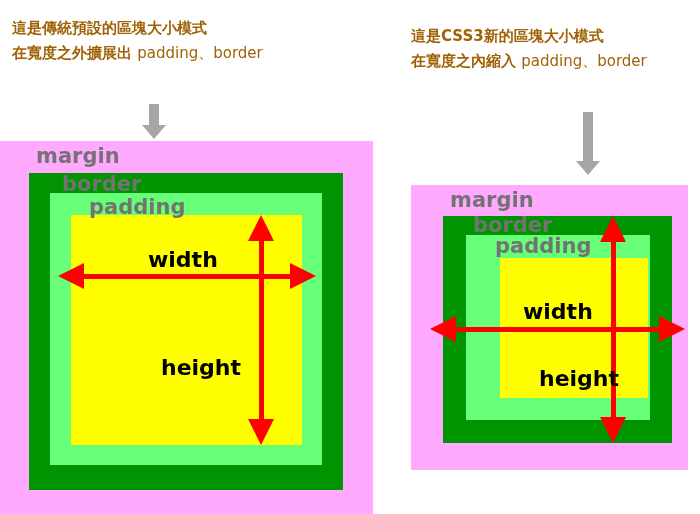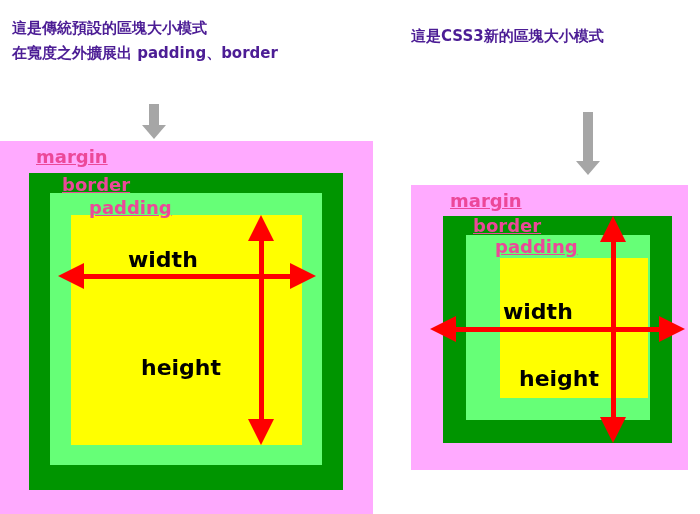--- a/index.html
+++ b/index.html
@@ -10,33 +10,33 @@
     overflow:hidden;
     position:relative;
   }
   .stage{position:absolute;left:0;top:0;width:700px;height:514px;}
 
   
   .caption{position:absolute;}
   .cap-line{
     font-size:15px;
     line-height:25px;
-    color:#4c1d95;
+    color:#a16207;
     white-space:nowrap;
     font-weight:bold;
   }
   .cap-line.plain{font-weight:bold;}
   .cap-line.code{
     color:#ee0000;
     font-weight:bold;
     font-size:16px;
     letter-spacing:0px;
   }
   .cap-line.mixed{font-weight:bold;}
-  .cap-line .light{font-weight:bold;}
+  .cap-line .light{font-weight:normal;}
 
   
   .down-arrow{position:absolute;}
   .down-arrow .shaft{
     position:absolute;left:7px;top:0;width:10px;height:22px;background:#a6a6a6;
   }
   .down-arrow .head{
     position:absolute;left:0;top:21px;width:0;height:0;
     border-left:12px solid transparent;
     border-right:12px solid transparent;
@@ -46,34 +46,34 @@
   
   .boxfig{position:absolute;}
   .layer{position:absolute;}
   .margin-layer{background:#ffaaff;}
   .border-layer{background:#009500;}
   .padding-layer{background:#66ff77;}
   .content-layer{background:#ffff00;}
 
   .lbl{
     position:absolute;
-    font-size:18px;
+    font-size:21px;
     font-weight:bold;
-    color:#ec4899;
+    color:#737373;
     white-space:nowrap;
     line-height:17px;
-    text-decoration:underline;
   }
   .lbl-wh{
     position:absolute;
     font-size:22px;
     font-weight:bold;
     color:#000000;
     white-space:nowrap;
     line-height:22px;
+    margin-left:20px;
   }
 
   
   .arrow-h{position:absolute;height:5px;background:#ff0000;}
   .arrow-v{position:absolute;width:5px;background:#ff0000;}
   .ah-left,.ah-right,.av-up,.av-down{position:absolute;width:0;height:0;}
   .ah-left{
     border-top:13px solid transparent;
     border-bottom:13px solid transparent;
     border-right:26px solid #ff0000;
@@ -129,20 +129,21 @@
     <div class="lbl-wh" style="left:128px;top:108px;">width</div>
 
     <div class="arrow-v" style="left:259px;top:100px;height:178px;"></div>
     <div class="av-up" style="left:248px;top:74px;"></div>
     <div class="av-down" style="left:248px;top:278px;"></div>
     <div class="lbl-wh" style="left:141px;top:216px;">height</div>
   </div>
 
   <div class="caption" style="left:411px;top:24px;">
     <div class="cap-line plain">這是CSS3新的區塊大小模式</div>
+    <div class="cap-line mixed"><span>在寬度之內縮入</span>&nbsp;<span class="light">padding、border</span></div>
   </div>
 
   <div class="down-arrow" style="left:576px;top:112px;width:24px;height:36px;">
     <div class="shaft" style="height:50px;"></div>
     <div class="head" style="top:49px;"></div>
   </div>
 
   <div class="boxfig" style="left:411px;top:185px;width:277px;height:285px;">
 
     <div class="layer margin-layer" style="left:0px;top:0px;width:277px;height:285px;"></div>

